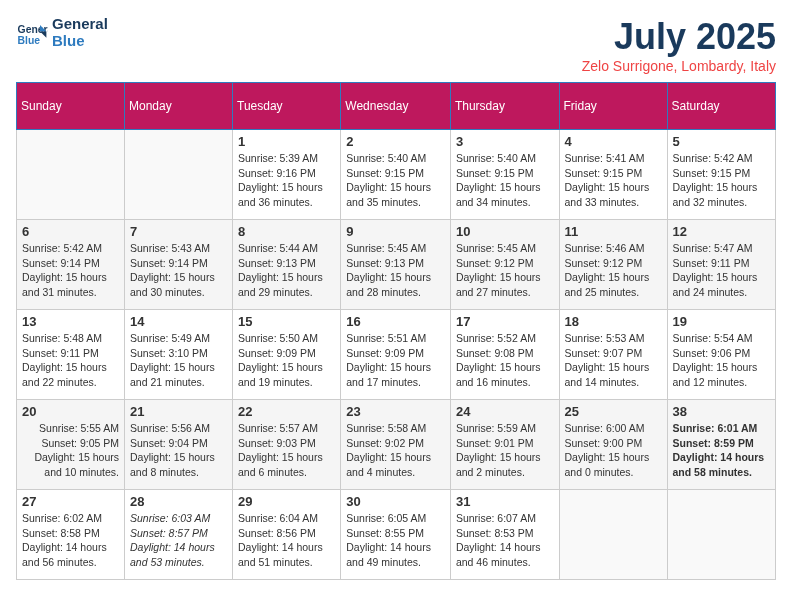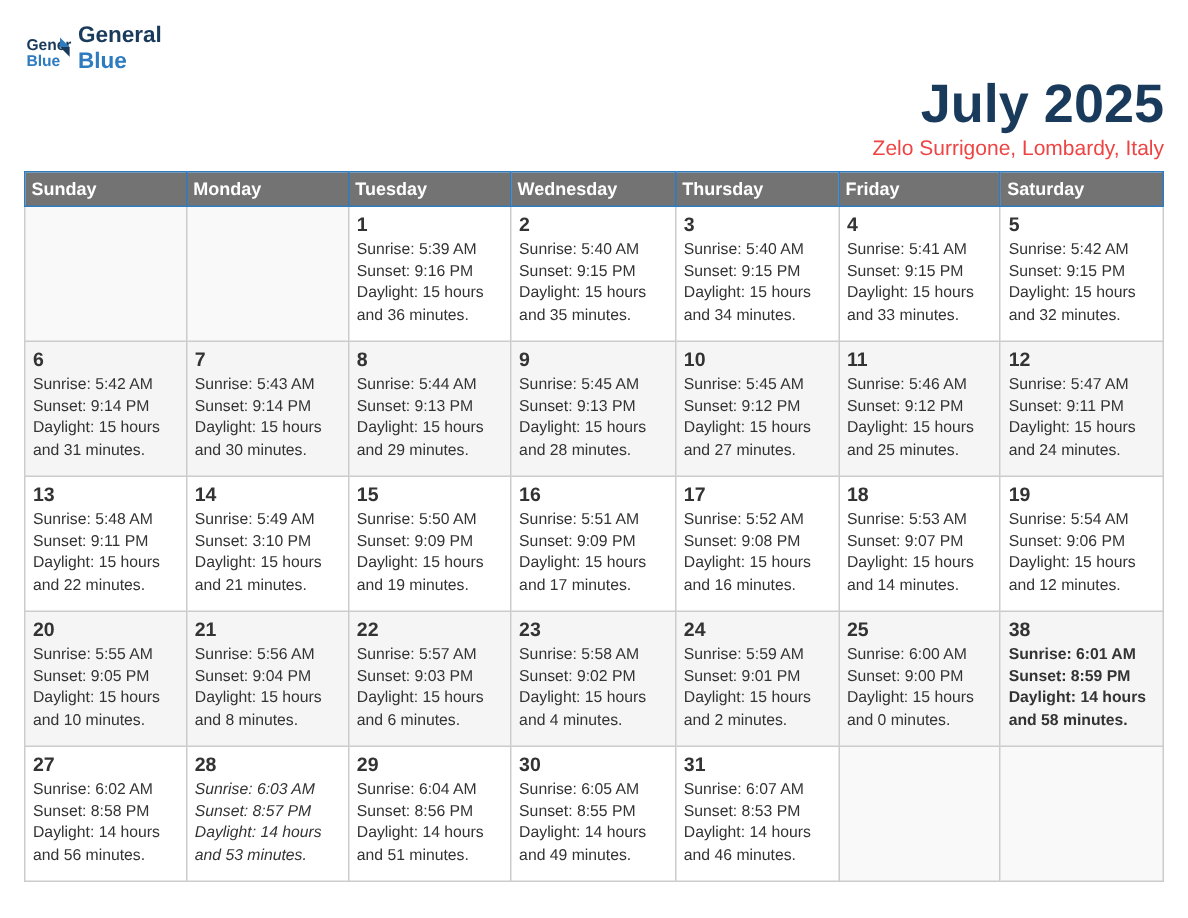--- a/index.html
+++ b/index.html
@@ -25,38 +25,37 @@
       width: 32px;
       height: 32px;
     }
     .title-block {
       text-align: right;
     }
     .month-title {
       font-size: 36px;
       font-weight: bold;
       color: #1a3a5c;
-      margin-top: 32px;
     }
     .location {
       font-size: 14px;
       color: #ef4444;
     }
     table {
       width: 100%;
       border-collapse: collapse;
       font-size: 11px;
     }
     th {
-      background: #737373;
+      background: #be185d;
       color: #fff;
-      padding: 4px 4px;
+      padding: 16px 4px;
       text-align: left;
       font-size: 12px;
-      font-weight: bold;
+      font-weight: normal;
       border: 1px solid #2e7bbf;
     }
     td {
       border: 1px solid #ccc;
       vertical-align: top;
       padding: 4px 5px;
       height: 90px;
       width: 113px;
       color: #333;
     }
@@ -249,21 +248,21 @@
           <span class="day-num">19</span>
           <div class="cell-text" style="white-space: pre-line;">Sunrise: 5:54 AM
 Sunset: 9:06 PM
 Daylight: 15 hours
 and 12 minutes.</div>
         </td>
       </tr>
       <tr>
         <td>
           <span class="day-num">20</span>
-          <div class="cell-text" style="white-space: pre-line;">Sunrise: 5:55 AM
+          <div class="cell-text" style="white-space: pre-line; text-align: right;">Sunrise: 5:55 AM
 Sunset: 9:05 PM
 Daylight: 15 hours
 and 10 minutes.</div>
         </td>
         <td>
           <span class="day-num">21</span>
           <div class="cell-text" style="white-space: pre-line;">Sunrise: 5:56 AM
 Sunset: 9:04 PM
 Daylight: 15 hours
 and 8 minutes.</div>

